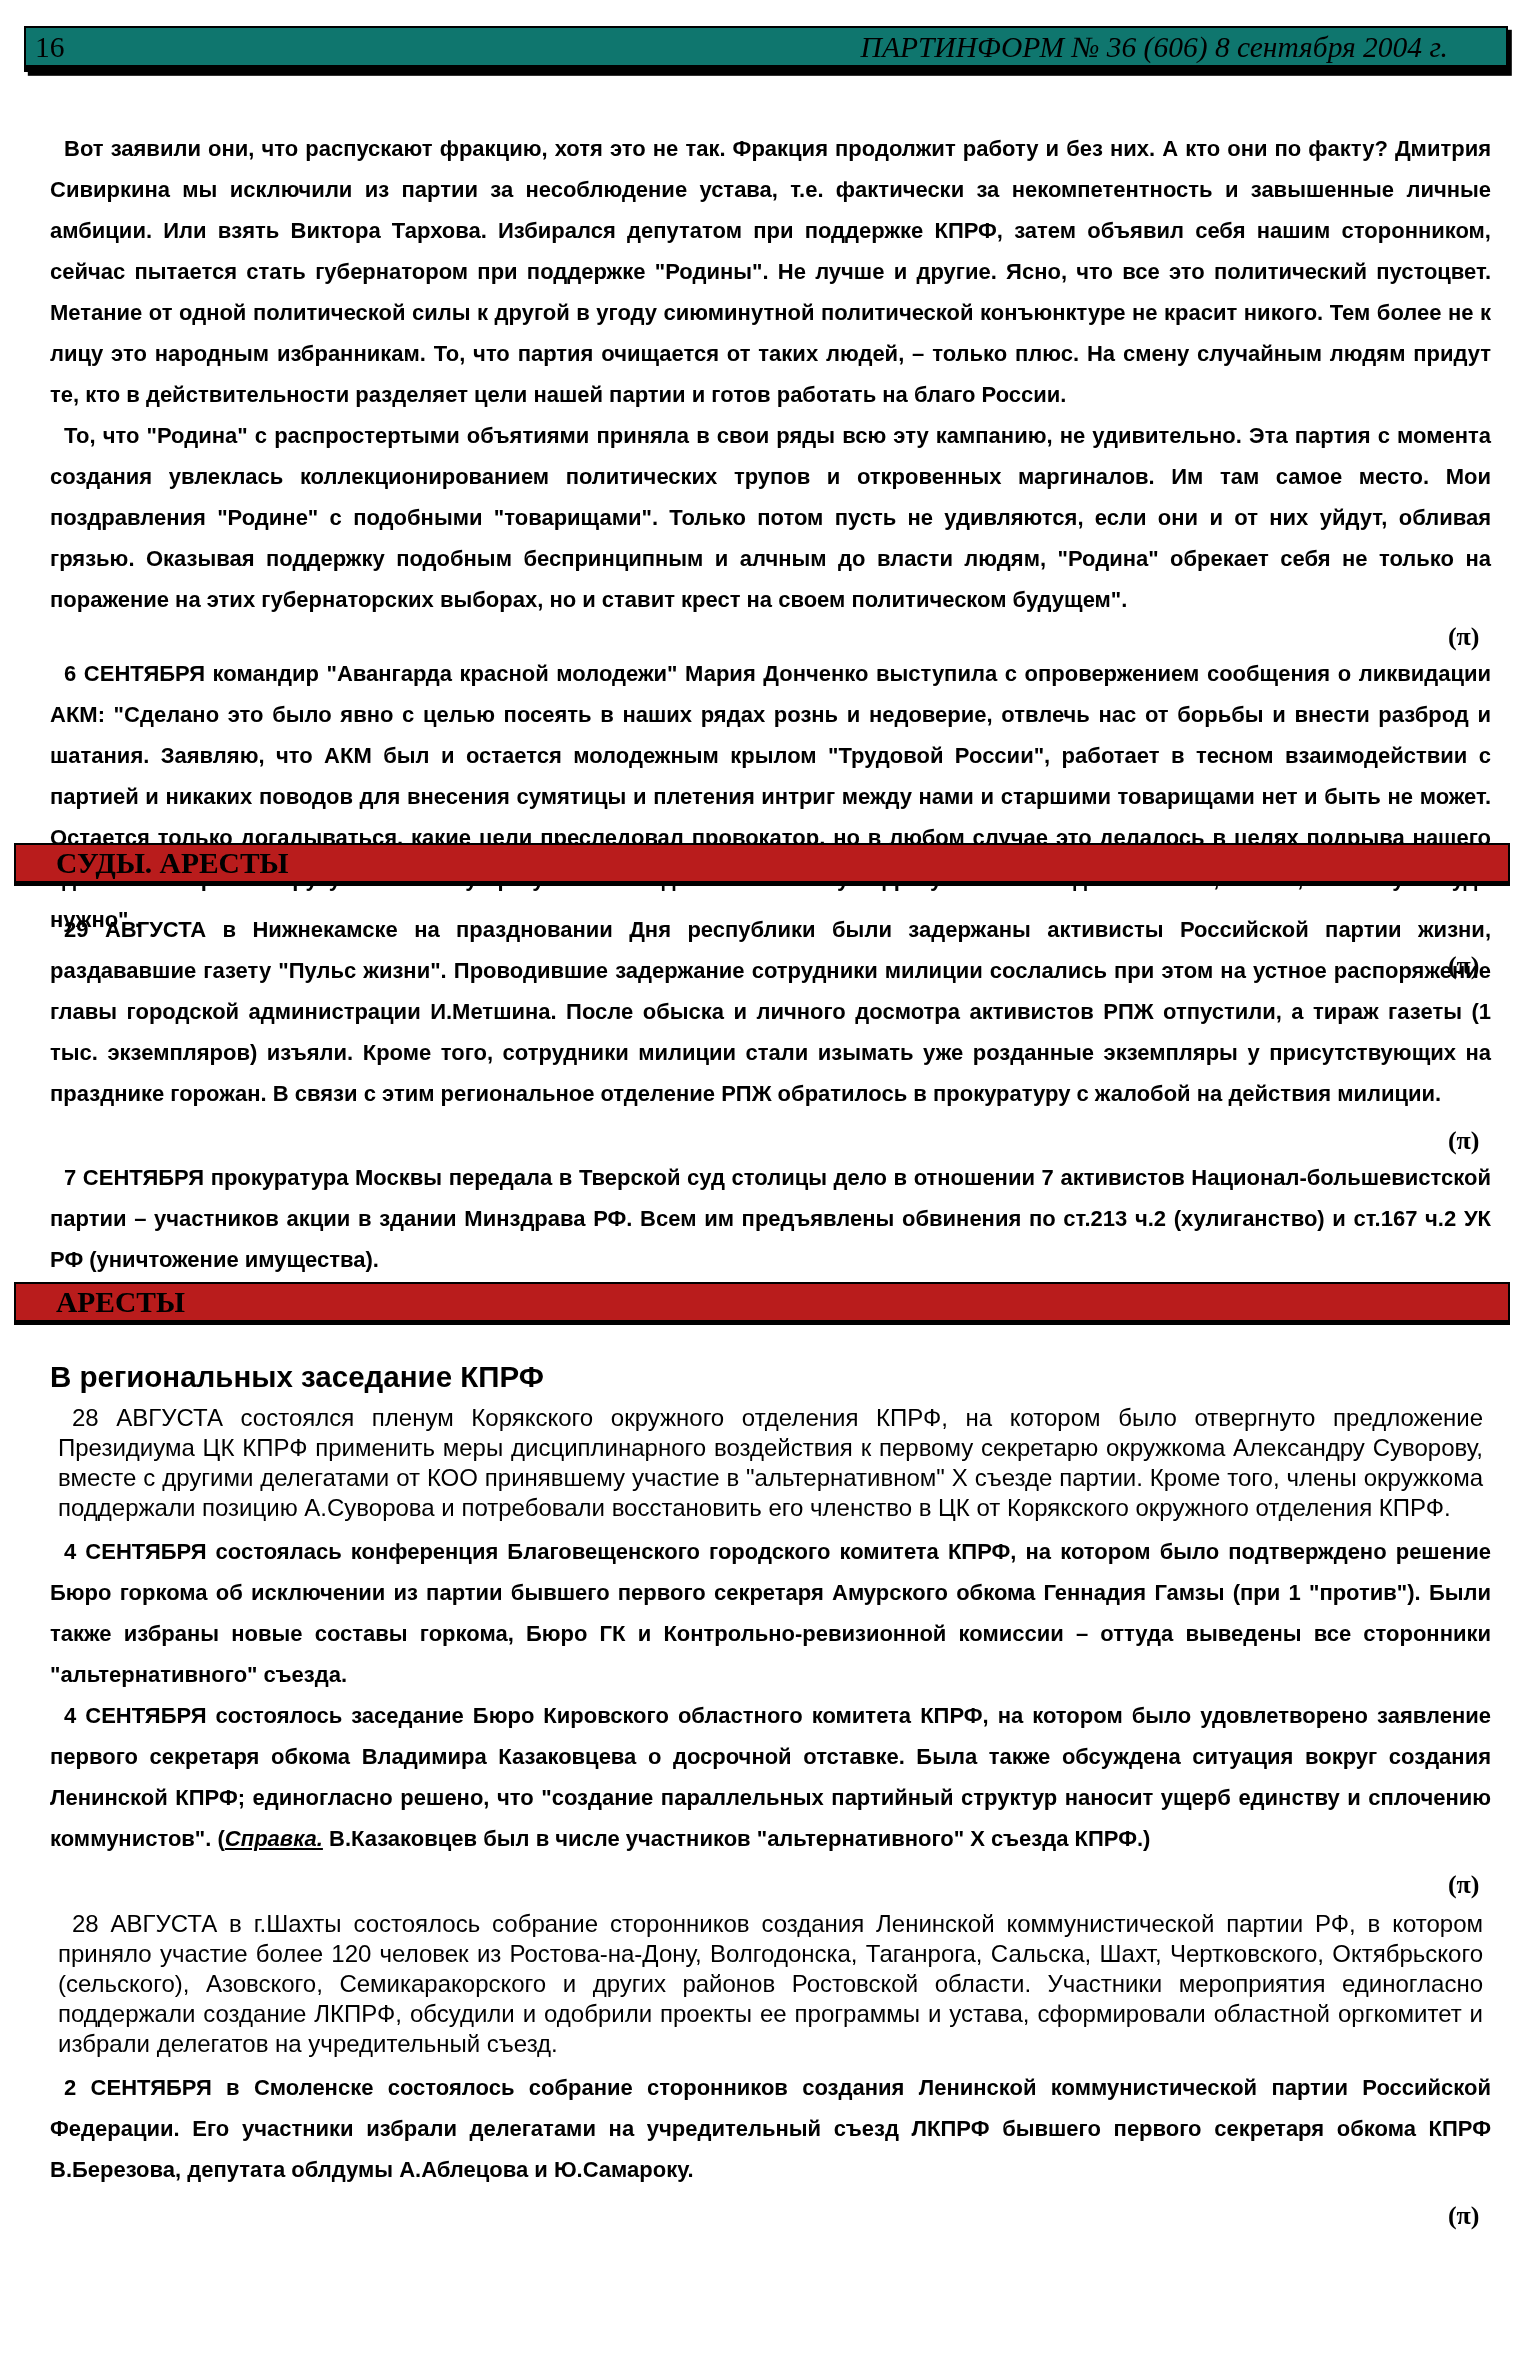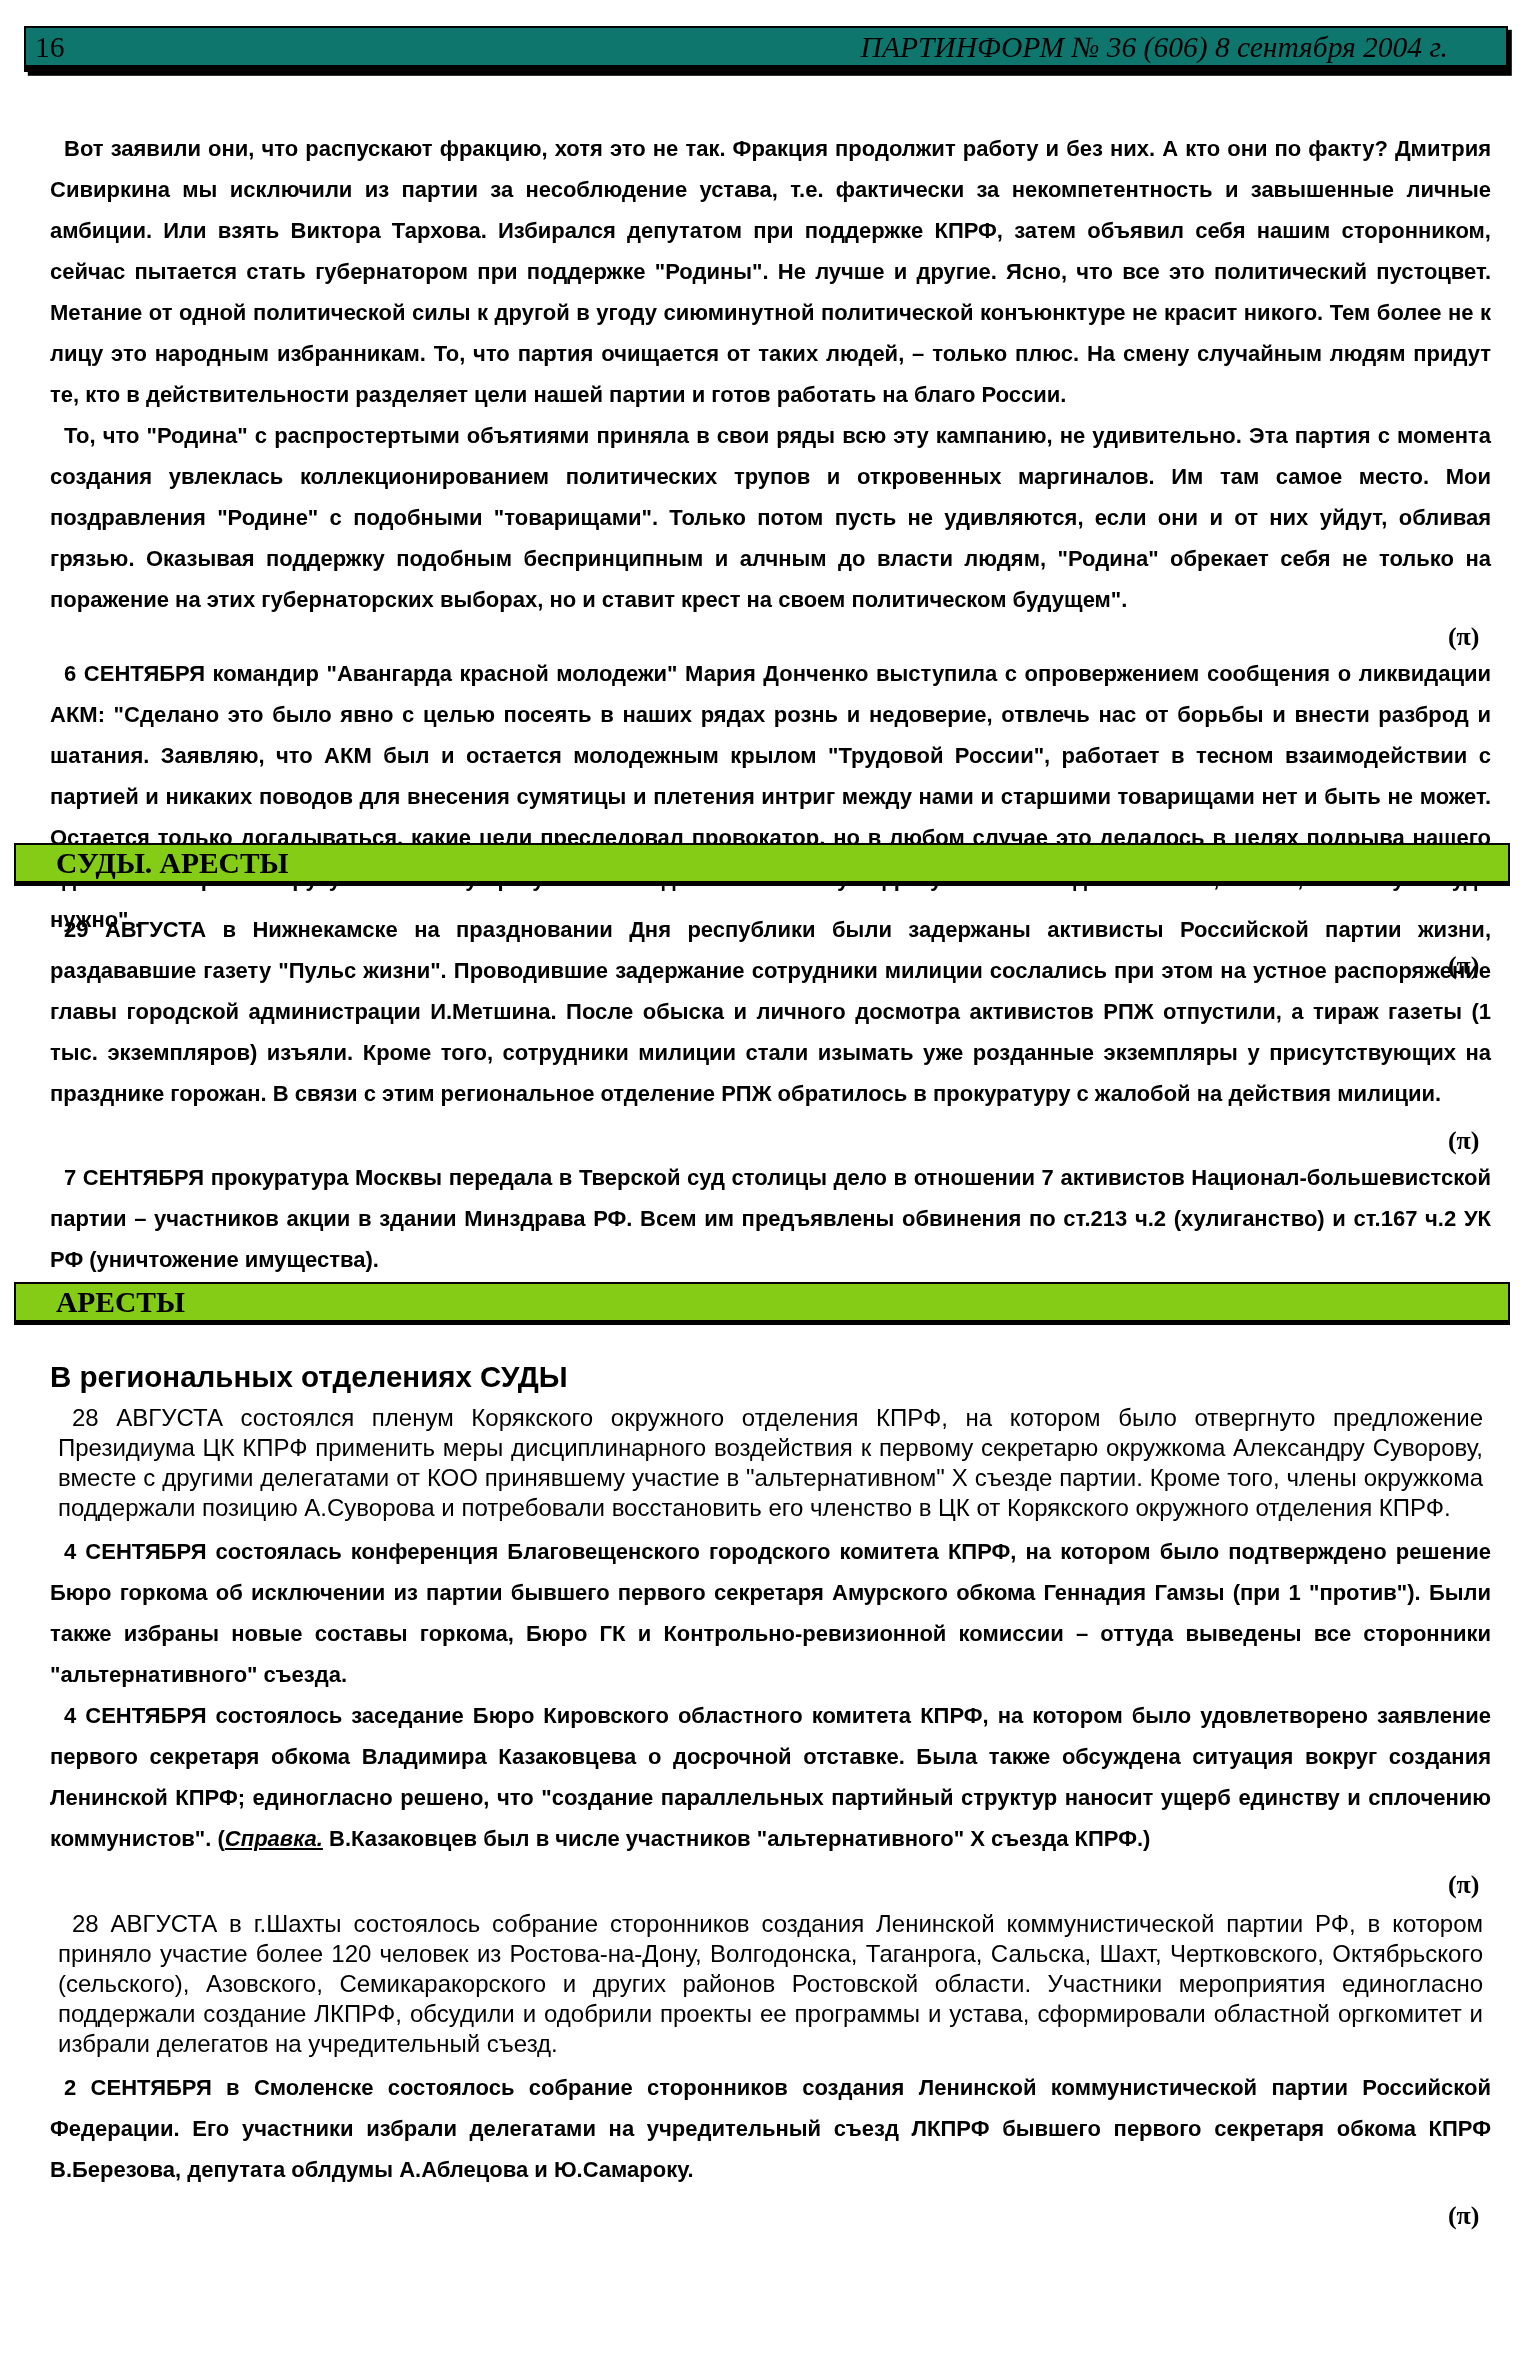--- a/index.html
+++ b/index.html
@@ -10,21 +10,21 @@
     background:#0f766e; font-family:"Liberation Serif", serif; font-style:normal;
   }
   .page-num { position:absolute; left:9px; top:2.6px; font-size:29.5px; }
   .issue { position:absolute; right:58px; top:2.6px; font-size:29.5px; font-style:italic; }
   .col { position:absolute; left:50px; width:1441px; }
   .p { font-family:"Liberation Sans", sans-serif; font-weight:bold; font-size:22px; line-height:41px; text-align:justify; margin:0; text-indent:14px; }
   .pn { font-family:"Liberation Sans", sans-serif; font-weight:normal; font-size:24px; line-height:30px; text-align:justify; margin:8px; text-indent:14px; }
   .pi { text-align:right; font-family:"Liberation Serif", serif; font-weight:bold; font-size:26px; line-height:33px; padding-right:11.5px; margin:0; }
   .section {
     position:absolute; left:14px; width:1492px; height:36px;
-    background:#84cc16; border:2.6px solid #000; border-bottom-width:5.1px;
+    background:#b91c1c; border:2.6px solid #000; border-bottom-width:5.1px;
     font-family:"Liberation Serif", serif; font-weight:bold; font-size:29.5px; line-height:36px;
   }
   .section span { padding-left:40px; }
   .subhead { font-family:"Liberation Sans", sans-serif; font-weight:bold; font-size:29.5px; line-height:36px; margin:0; }
   .u { text-decoration:underline; font-style:italic; }
 </style>
 </head>
 <body>
 
 <div class="header">
@@ -49,21 +49,21 @@
   <p class="pi" style="margin-top:10.2px;">(π)</p>
   <p class="p">7 СЕНТЯБРЯ прокуратура Москвы передала в Тверской суд столицы дело в отношении 7 активистов Национал-большевистской партии – участников акции в здании Минздрава РФ. Всем им предъявлены обвинения по ст.213 ч.2 (хулиганство) и ст.167 ч.2 УК РФ (уничтожение имущества).</p>
   <p class="pi" style="margin-top:6.4px;">(π)</p>
 </div>
 
 <div class="section" style="top:1282px;">
   <span>АРЕСТЫ</span>
 </div>
 
 <div class="col" style="top:1359px;">
-  <p class="subhead">В региональных отделениях СУДЫ</p>
+  <p class="subhead">В региональных заседание КПРФ</p>
   <p class="pn">28 АВГУСТА состоялся пленум Корякского окружного отделения КПРФ, на котором было отвергнуто предложение Президиума ЦК КПРФ применить меры дисциплинарного воздействия к первому секретарю окружкома Александру Суворову, вместе с другими делегатами от КОО принявшему участие в "альтернативном" X съезде партии. Кроме того, члены окружкома поддержали позицию А.Суворова и потребовали восстановить его членство в ЦК от Корякского окружного отделения КПРФ.</p>
   <p class="p">4 СЕНТЯБРЯ состоялась конференция Благовещенского городского комитета КПРФ, на котором было подтверждено решение Бюро горкома об исключении из партии бывшего первого секретаря Амурского обкома Геннадия Гамзы (при 1 "против"). Были также избраны новые составы горкома, Бюро ГК и Контрольно-ревизионной комиссии – оттуда выведены все сторонники "альтернативного" съезда.</p>
   <p class="p"><span>4 СЕНТЯБРЯ состоялось заседание Бюро Кировского областного комитета КПРФ, на котором было удовлетворено заявление первого секретаря обкома Владимира Казаковцева о досрочной отставке. Была также обсуждена ситуация вокруг создания Ленинской КПРФ; единогласно решено, что "создание параллельных партийный структур наносит ущерб единству и сплочению коммунистов". (</span><span class="u">Справка.</span><span> В.Казаковцев был в числе участников "альтернативного" X съезда КПРФ.)</span></p>
   <p class="pi" style="margin-top:9px;">(π)</p>
   <p class="pn">28 АВГУСТА в г.Шахты состоялось собрание сторонников создания Ленинской коммунистической партии РФ, в котором приняло участие более 120 человек из Ростова-на-Дону, Волгодонска, Таганрога, Сальска, Шахт, Чертковского, Октябрьского (сельского), Азовского, Семикаракорского и других районов Ростовской области. Участники мероприятия единогласно поддержали создание ЛКПРФ, обсудили и одобрили проекты ее программы и устава, сформировали областной оргкомитет и избрали делегатов на учредительный съезд.</p>
   <p class="p">2 СЕНТЯБРЯ в Смоленске состоялось собрание сторонников создания Ленинской коммунистической партии Российской Федерации. Его участники избрали делегатами на учредительный съезд ЛКПРФ бывшего первого секретаря обкома КПРФ В.Березова, депутата облдумы А.Аблецова и Ю.Самароку.</p>
   <p class="pi" style="margin-top:9px;">(π)</p>
 </div>
 
 

